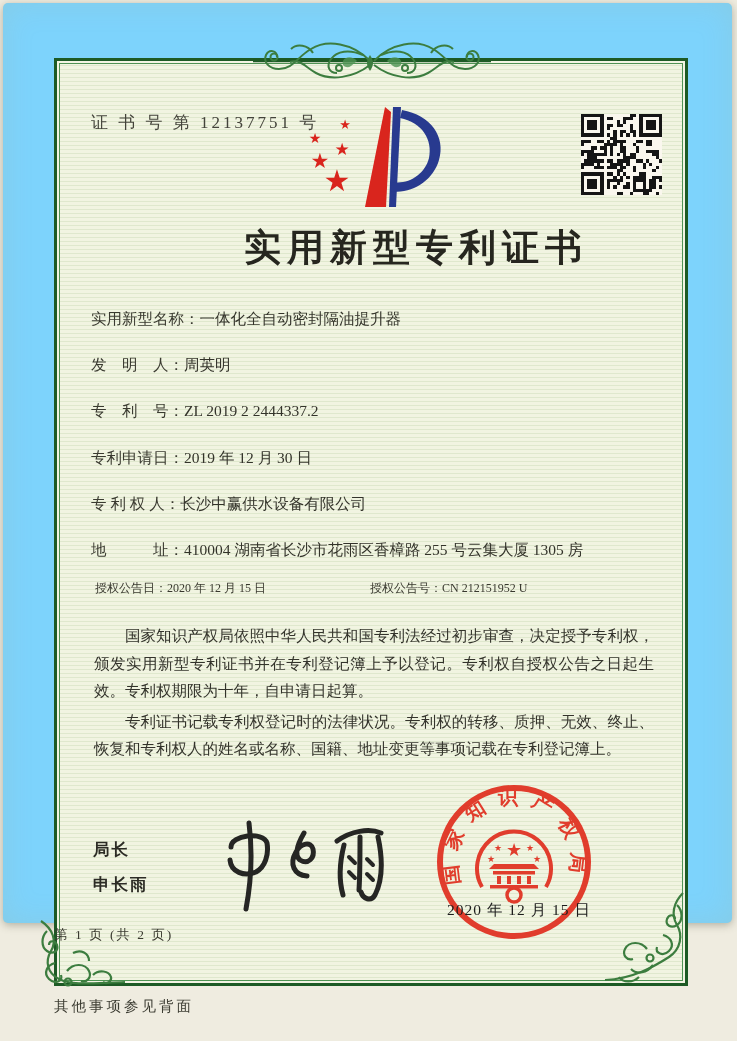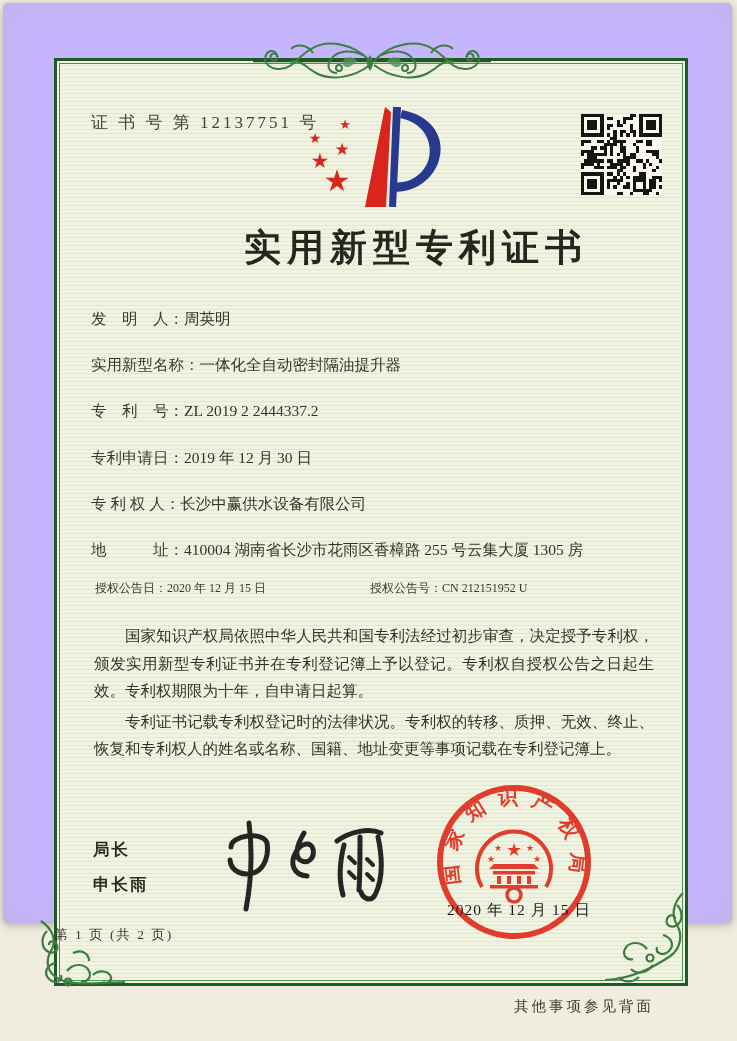--- a/index.html
+++ b/index.html
@@ -4,21 +4,21 @@
 <style>
   html,body{margin:0;padding:0;}
   body{
     width:737px;height:1041px;
     background:#efece0;
     font-family:"Liberation Serif","DejaVu Serif",serif;
     position:relative;overflow:hidden;
   }
   #page{
     position:absolute;left:3px;top:3px;width:729px;height:920px;
-    background:#c4b5fd;
+    background:#7dd3fc;
     border-radius:5px;
     box-shadow:0 2px 8px rgba(60,60,40,.35), inset 0 0 30px rgba(180,170,130,.18);
   }
   
   .frame{
     position:absolute;left:51px;top:55px;width:628px;height:922px;
     border:3px solid #1d5a25;
     box-shadow: inset 0 0 0 2px #f3f4e4, inset 0 0 0 3px #4f9354;
     background:
       repeating-linear-gradient(180deg,
@@ -55,21 +55,21 @@
   .seal{position:absolute;left:430px;top:778px;width:162px;height:162px;}
   .seal-date{
     position:absolute;left:444px;top:897px;
     font-size:15.5px;color:#1d1d1d;letter-spacing:1px;font-weight:500;
   }
   .page-no{
     position:absolute;left:51px;top:923px;width:628px;
     font-size:13.5px;color:#3a3a30;letter-spacing:2px;
   }
   .back-note{
-    position:absolute;left:51px;top:994px;width:600px;text-align:right;
+    position:absolute;left:51px;top:994px;width:600px;text-align:left;
     font-size:14.5px;color:#3c3c32;letter-spacing:3px;
   }
   .orn{position:absolute;pointer-events:none;}
   .orn-top{left:250px;top:28px;width:238px;height:64px;}
   .orn-bl{left:30px;top:916px;width:95px;height:78px;}
   .orn-br{left:600px;top:888px;width:92px;height:100px;}
 </style>
 </head>
 <body>
 
@@ -339,24 +339,24 @@
         <rect x="19" y="24" width="1" height="1"></rect>
         <rect x="20" y="24" width="1" height="1"></rect>
         <rect x="23" y="24" width="1" height="1"></rect>
       </g>
   </svg>
 
   <div class="title">实用新型专利证书</div>
 
   <div class="fields">
     <div class="frow">
+      <span class="lbl">实用新型名称：</span><span class="val">一体化全自动密封隔油提升器</span>
+    </div>
+    <div class="frow">
       <span class="lbl">发　明　人：</span><span class="val">周英明</span>
-    </div>
-    <div class="frow">
-      <span class="lbl">实用新型名称：</span><span class="val">一体化全自动密封隔油提升器</span>
     </div>
     <div class="frow">
       <span class="lbl">专　利　号：</span><span class="val">ZL 2019 2 2444337.2</span>
     </div>
     <div class="frow">
       <span class="lbl">专利申请日：</span><span class="val">2019 年 12 月 30 日</span>
     </div>
     <div class="frow">
       <span class="lbl">专 利 权 人：</span><span class="val">长沙中赢供水设备有限公司</span>
     </div>

